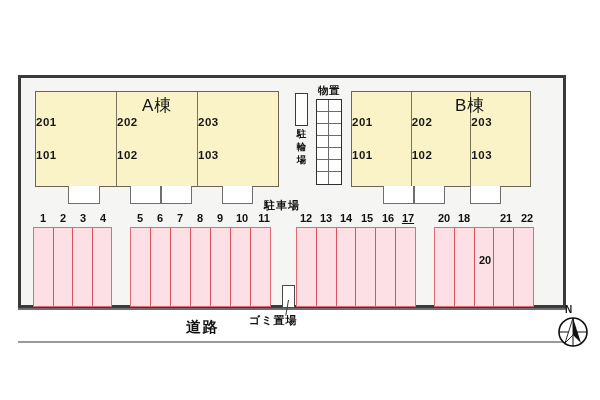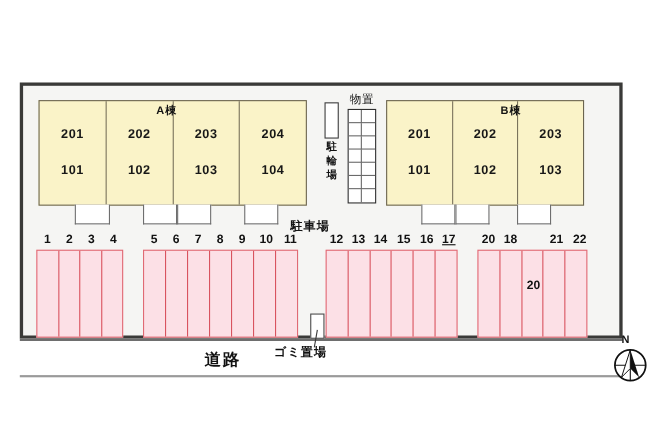--- a/index.html
+++ b/index.html
@@ -36,37 +36,36 @@
   .bldg-a{ left:35px; top:91px; width:244px; height:96px; }
   .bldg-b{ left:351px; top:91px; width:180px; height:96px; }
 
   .unit{
     position:relative;
     flex:1 1 0;
     border-right:1.5px solid #7a735c;
     box-sizing:border-box;
     display:flex;
     flex-direction:column;
-    align-items:center;
     justify-content:center;
     gap:20px;
   }
   .unit:last-child{ border-right:none; }
   .unit .rm{
     font-size:11.5px;
     font-weight:700;
     color:#171717;
     letter-spacing:.5px;
     line-height:1.15;
   }
 
   .bldg-label{
     position:absolute;
-    font-size:10px;
-    font-weight:700;
+    font-size:17px;
+    font-weight:400;
     color:#131313;
     letter-spacing:1px;
     white-space:nowrap;
     z-index:6;
   }
   .lbl-a{ left:142px; top:94px; }
   .lbl-b{ left:435px; top:94px;padding-left:20px; }
 
   
   .balcony{
@@ -101,21 +100,21 @@
     letter-spacing:0;
   }
 
   
   .storage-wrap{
     position:absolute;
     left:316px; top:84px;
   }
   .storage-label{
     font-size:10.5px;
-    font-weight:400;
+    font-weight:700;
     color:#121212;
     letter-spacing:.5px;
     white-space:nowrap;
     margin-bottom:1px;
     text-align:center;
     width:26px;
   }
   .storage-grid{
     width:26px;
     border:1.4px solid #2e2e2e;
@@ -253,24 +252,20 @@
       <span class="rm">201</span>
       <span class="rm">101</span>
     </div>
     <div class="unit">
       <span class="rm">202</span>
       <span class="rm">102</span>
     </div>
     <div class="unit">
       <span class="rm">203</span>
       <span class="rm">103</span>
-    </div>
-    <div class="unit">
-      <span class="rm">204</span>
-      <span class="rm">104</span>
     </div>
   </div>
   <div class="bldg-label lbl-a">A棟</div>
 
   <div class="balcony" style="left:68px;top:186px;width:32px;"></div>
   <div class="balcony" style="left:130px;top:186px;width:31px;"></div>
   <div class="balcony" style="left:161px;top:186px;width:31px;"></div>
   <div class="balcony" style="left:222px;top:186px;width:31px;"></div>
 
   <div class="bike-area">

